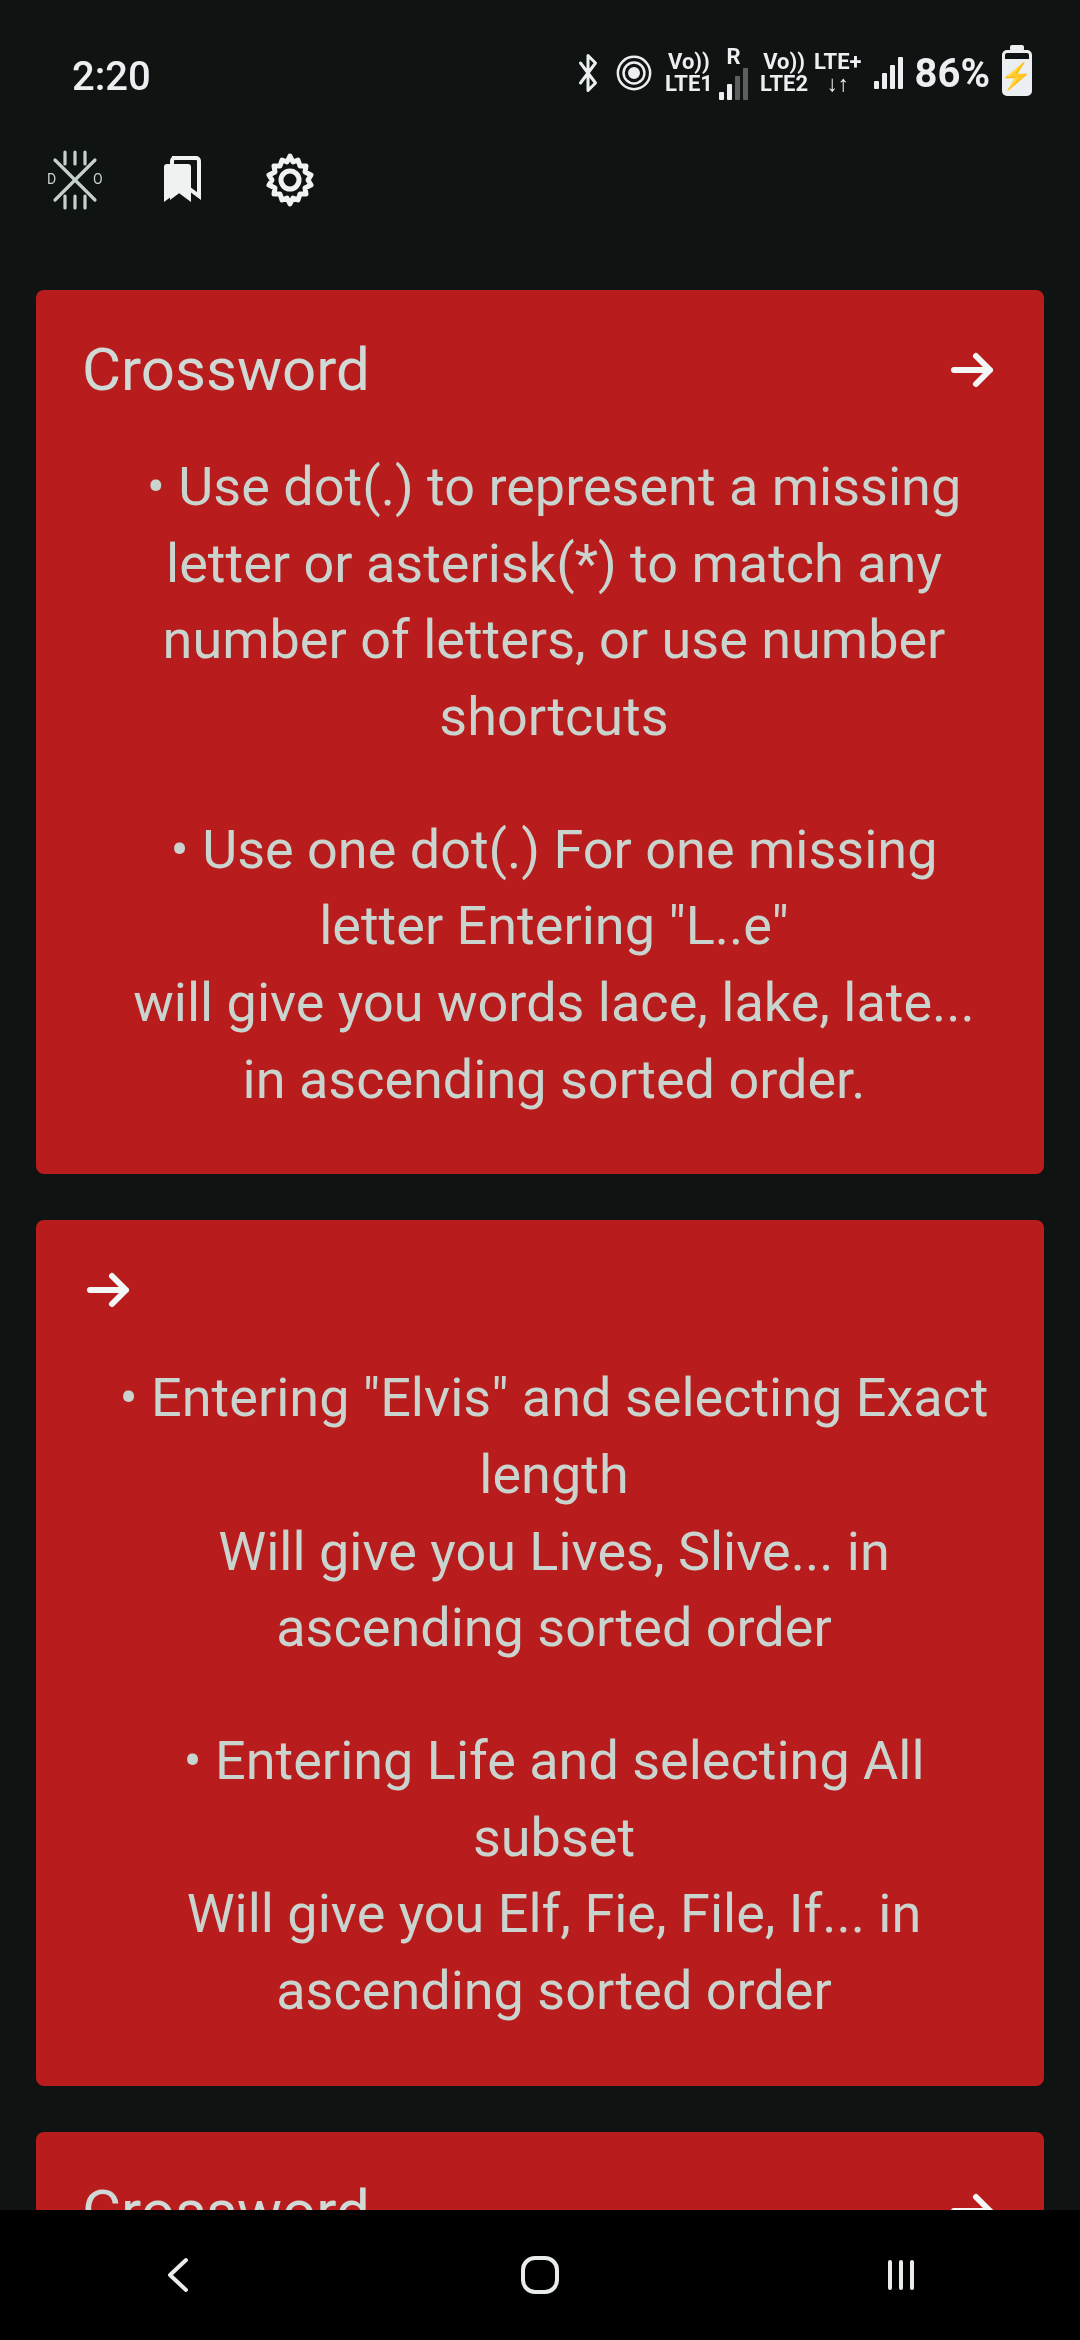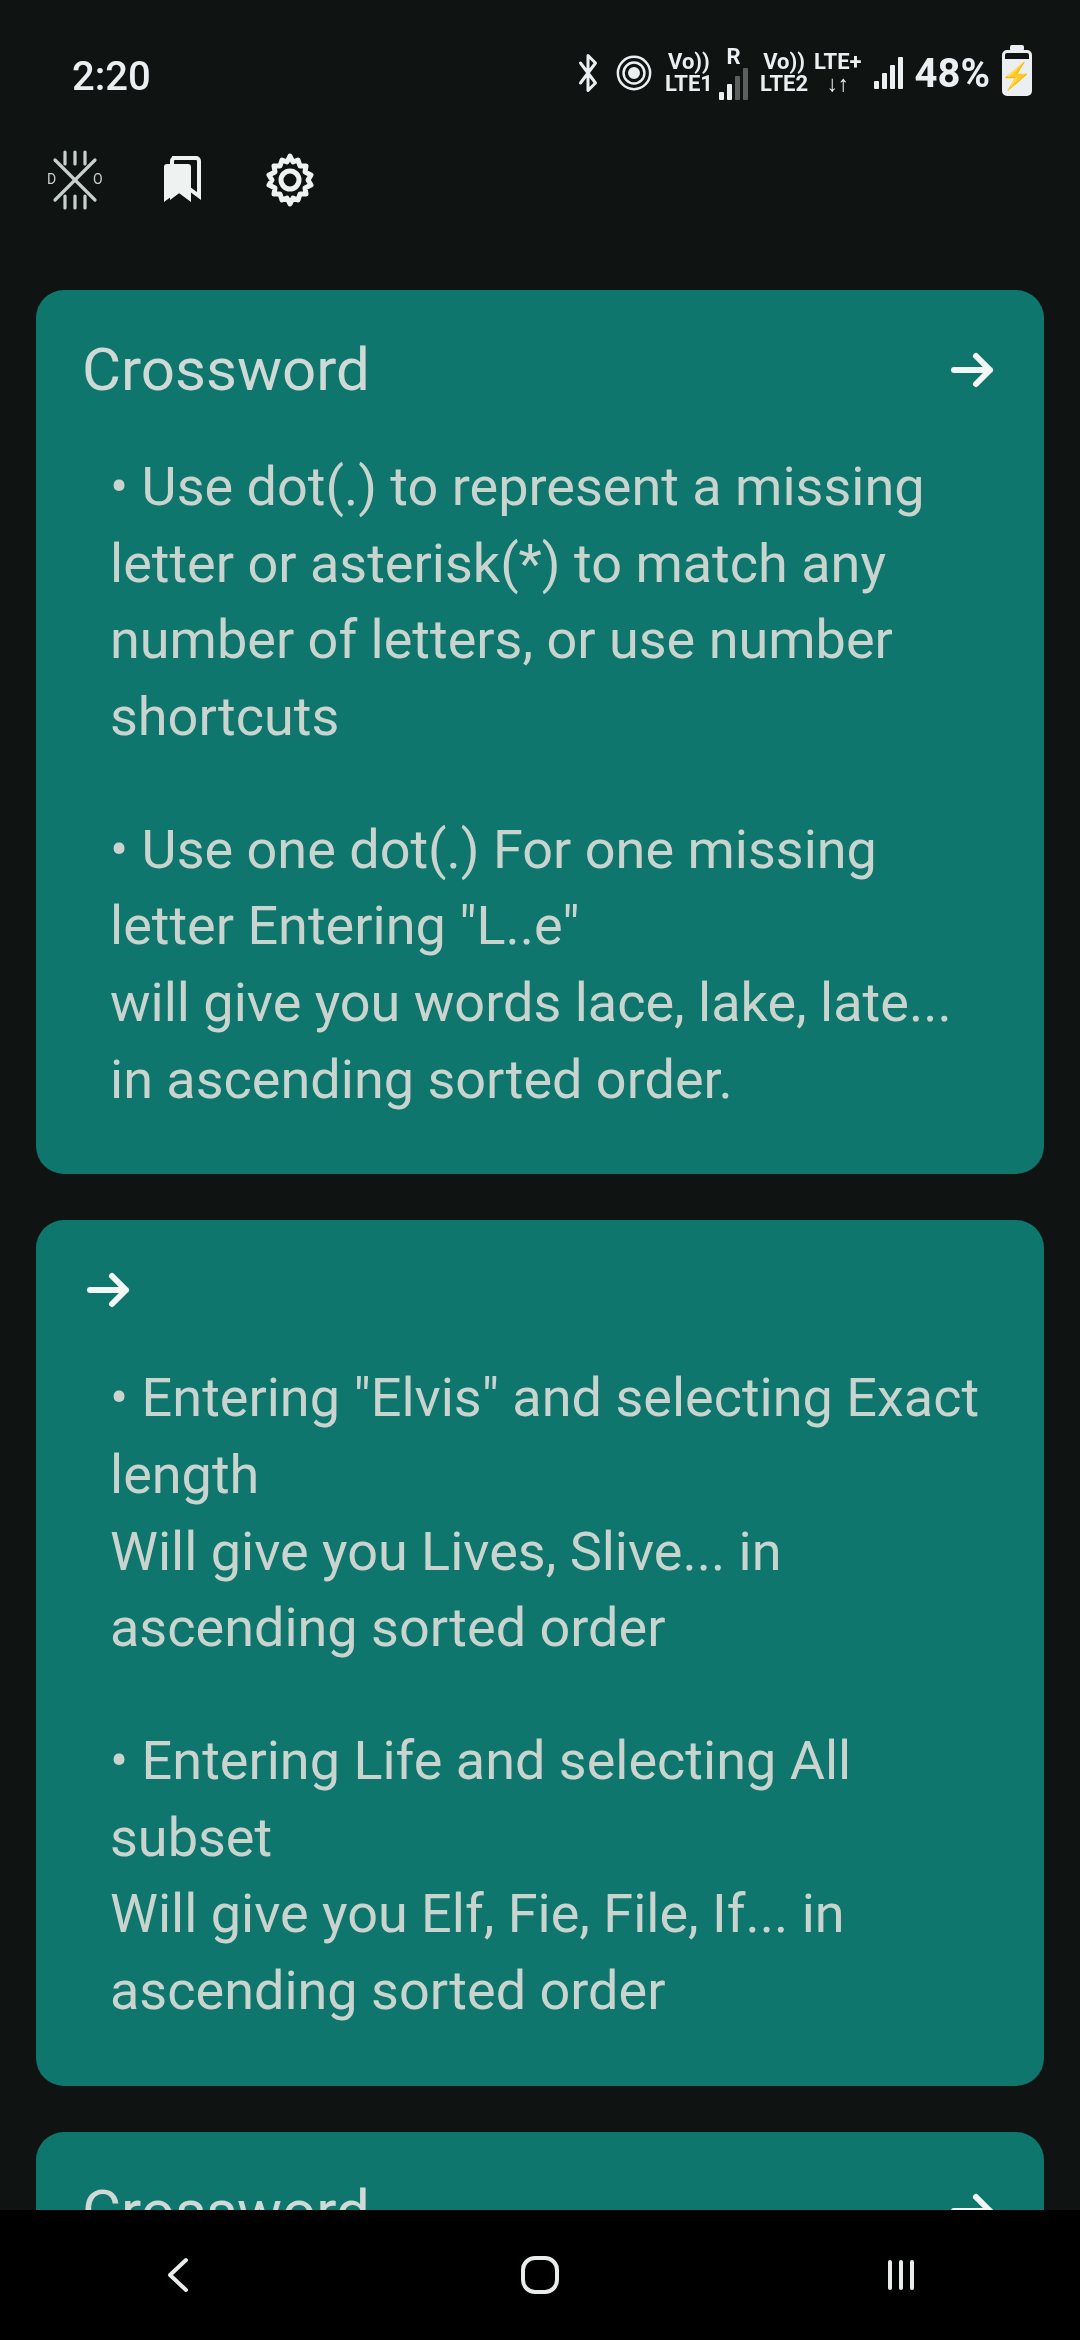--- a/index.html
+++ b/index.html
@@ -53,23 +53,24 @@
   .header-button {
     width: 80px; height: 80px; display:flex; align-items:center; justify-content:center;
     color: #eef2f1;
   }
   
   .content {
     padding: 30px 36px 0 36px;
     display:flex; flex-direction:column; gap: 46px;
   }
   .card {
-    background: #0f766e;
-    border-radius: 28px;
+    background: #b91c1c;
+    border-radius: 8px;
     padding: 44px 46px 56px 46px;
+    text-align: center;
   }
   .card-header {
     display:flex; align-items:center; justify-content:space-between;
     margin-bottom: 44px;
   }
   .card-title {
     font-size: 60px;
     font-weight: 400;
     color: #cfd9d5;
   }
@@ -139,21 +140,21 @@
     <div class="stack" style="margin-left:-6px;">
       <span class="mini">LTE+</span>
       <span class="mini">↓↑</span>
     </div>
     <div class="signal-bars">
       <span style="height:8px"></span>
       <span style="height:16px"></span>
       <span style="height:24px"></span>
       <span style="height:32px"></span>
     </div>
-    <span>48%</span>
+    <span>86%</span>
     <div class="battery-box">
       <div class="battery-cap"></div>
       <div class="battery-fill">
           <span class="bolt">⚡</span>
         </div>
     </div>
   </div>
 </div>
 
 <div class="app-header">

